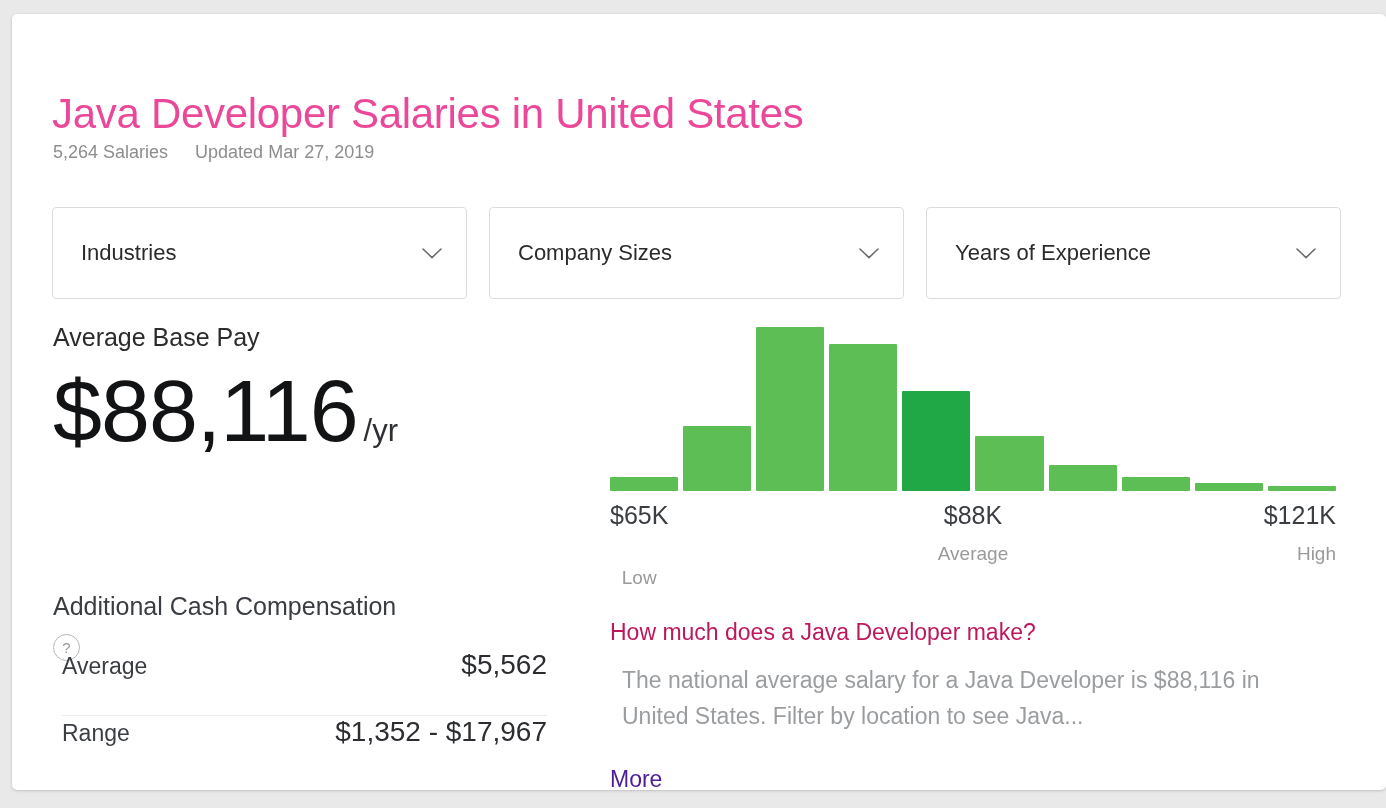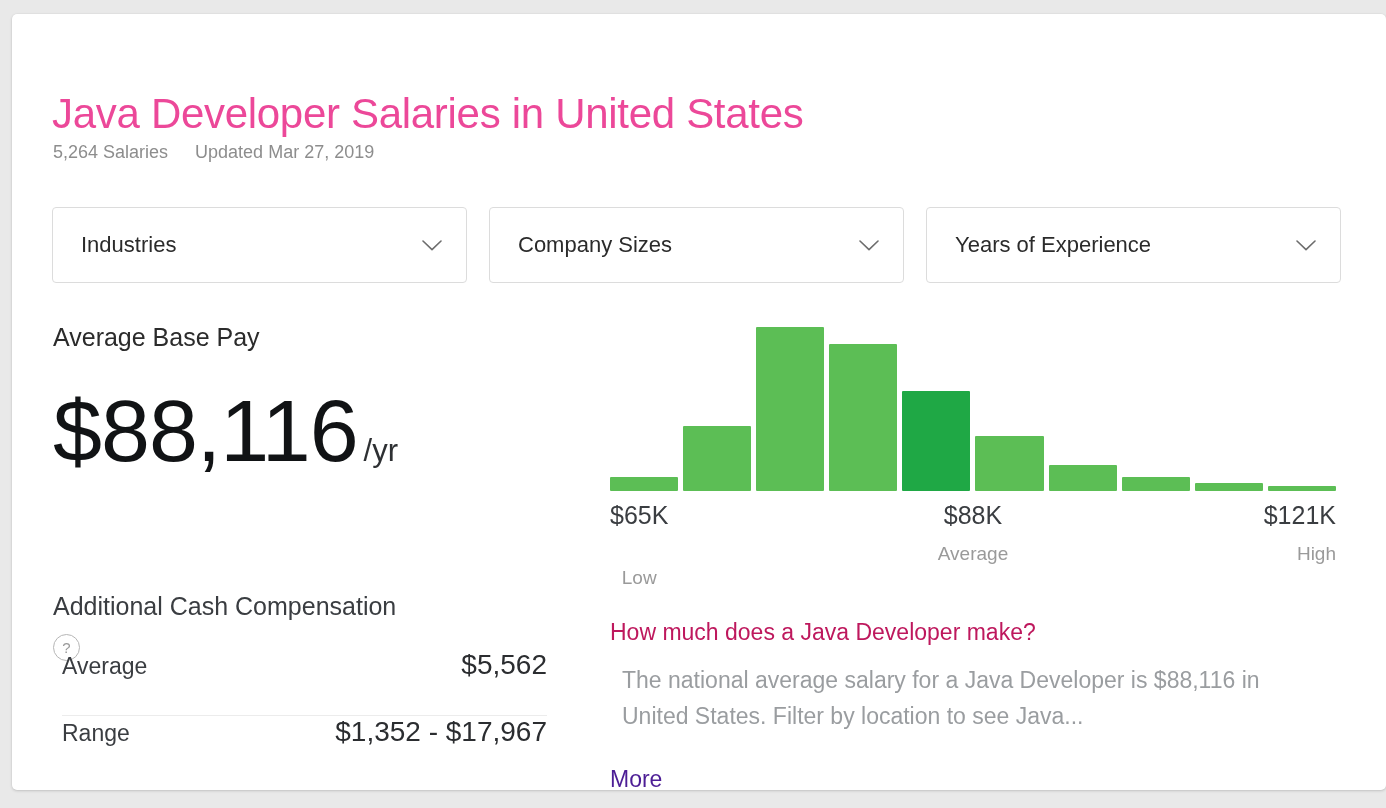--- a/index.html
+++ b/index.html
@@ -53,21 +53,21 @@
   
   .filters {
     position: absolute;
     left: 40px;
     top: 193px;
     display: flex;
     gap: 22px;
   }
   .filter {
     width: 415px;
-    height: 76px;
+    height: 92px;
     border: 1px solid #dcdcdc;
     border-radius: 4px;
     background: #fff;
     box-sizing: border-box;
     display: flex;
     align-items: center;
     justify-content: space-between;
     padding: 0 24px 0 28px;
     font-size: 22px;
     color: #2b2b2b;
@@ -94,21 +94,20 @@
     top: 353px;
     display: flex;
     align-items: baseline;
     color: #111315;
   }
   .avg-amount .num {
     font-size: 88px;
     font-weight: 400;
     letter-spacing: -1px;
     line-height: 1;
-    margin-top: 20px;
   }
   .avg-amount .per {
     font-size: 31px;
     margin-left: 6px;
     color: #2e3033;
   }
 
   .acc-head {
     position: absolute;
     left: 41px;

